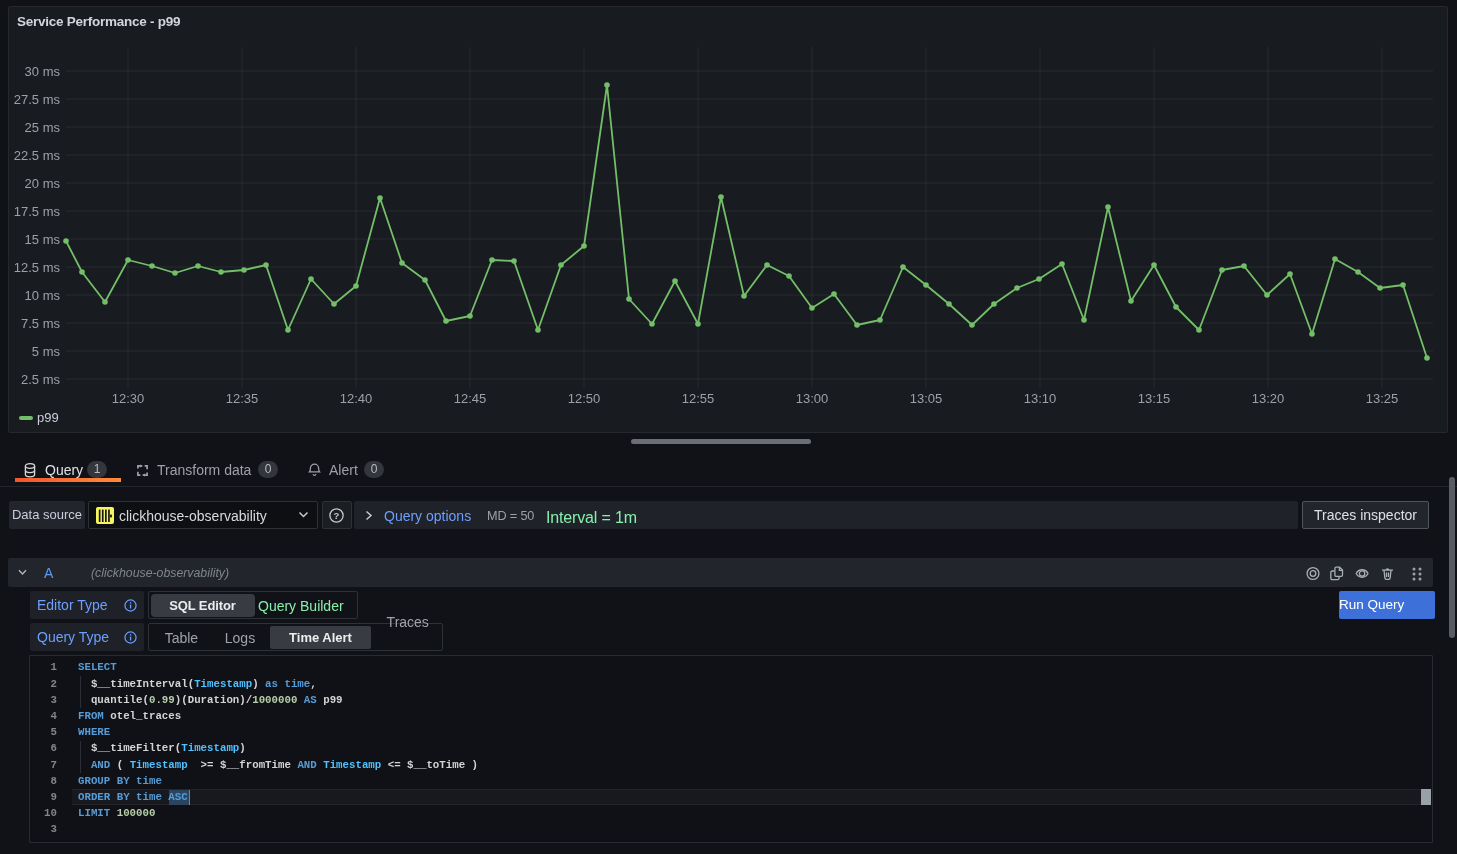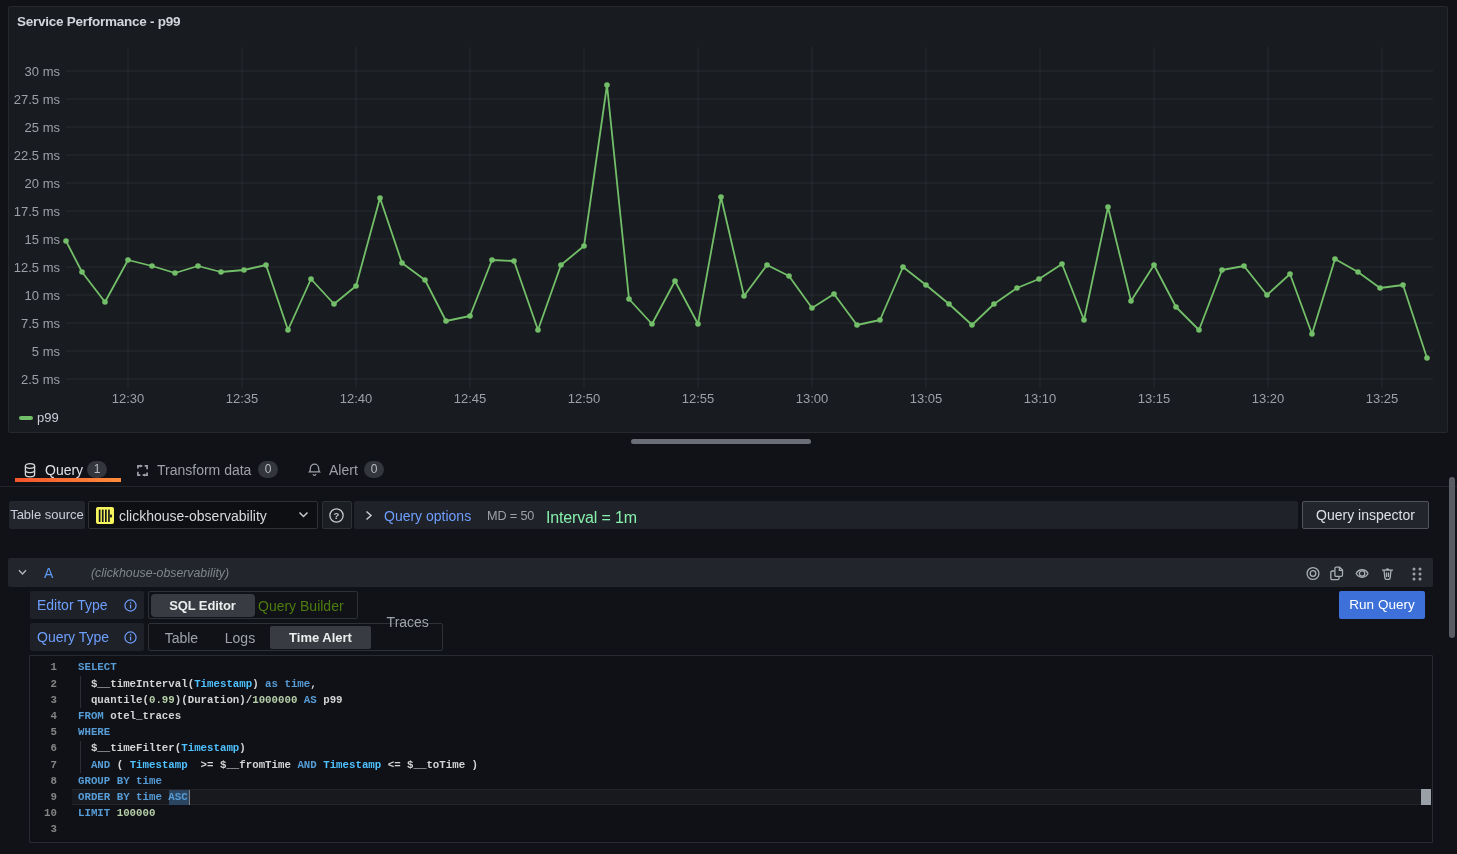--- a/index.html
+++ b/index.html
@@ -160,21 +160,21 @@
 <div class="abs" style="left:258px;top:461px;width:20px;height:17px;border-radius:9px;background:#33363d;color:#b9bcc2;font-size:12px;font-weight:500;text-align:center;line-height:17px">0</div>
 <svg class="abs" style="left:308px;top:463px" width="13" height="14" viewBox="0 0 13 14">
  <g stroke="#9da0a8" fill="none" stroke-width="1.3">
   <path d="M6.5 1.2 a4.1 4.1 0 0 1 4.1 4.1 c0 2.6 1 3.6 1 3.6 H1.4 c0,0 1-1 1-3.6 A4.1 4.1 0 0 1 6.5 1.2z"></path>
   <path d="M5 11.3 a1.6 1.6 0 0 0 3 0"></path>
  </g>
 </svg>
 <div class="abs" style="left:329px;top:462px;font-size:14px;font-weight:500;color:#9da0a8">Alert</div>
 <div class="abs" style="left:364px;top:461px;width:20px;height:17px;border-radius:9px;background:#33363d;color:#b9bcc2;font-size:12px;font-weight:500;text-align:center;line-height:17px">0</div>
 
-<div class="abs" style="left:9px;top:501px;width:76px;height:28px;background:#22252b;border-radius:2px;font-size:13px;font-weight:500;color:#ccccdc;line-height:28px;text-align:center">Table source</div>
+<div class="abs" style="left:9px;top:501px;width:76px;height:28px;background:#22252b;border-radius:2px;font-size:13px;font-weight:500;color:#ccccdc;line-height:28px;text-align:center">Data source</div>
 <div class="abs" style="left:88px;top:501px;width:230px;height:28px;background:#0e0f13;border:1px solid #2c3235;border-radius:2px"></div>
 <div class="abs" style="left:96px;top:506.5px;width:17.5px;height:17.5px;background:#f6f55e;border-radius:2px"></div>
 <svg class="abs" style="left:96px;top:506.5px" width="17.5" height="17.5">
  <g fill="#15171c">
   <rect x="2.8" y="2.6" width="1.7" height="12.4"></rect>
   <rect x="5.9" y="2.6" width="1.7" height="12.4"></rect>
   <rect x="9" y="2.6" width="1.7" height="12.4"></rect>
   <rect x="12.1" y="2.6" width="1.7" height="12.4"></rect>
   <rect x="14.1" y="7.6" width="1.8" height="2.8"></rect>
  </g>
@@ -188,21 +188,21 @@
  <circle cx="7.5" cy="7.5" r="6.6" stroke="#c7c8cd" fill="none" stroke-width="1.3"></circle>
  <text x="7.5" y="11" font-size="9.5" font-weight="700" fill="#c7c8cd" text-anchor="middle" font-family="Liberation Sans,sans-serif">?</text>
 </svg>
 <div class="abs" style="left:354px;top:501px;width:944px;height:28px;background:#1f2228;border-radius:2px"></div>
 <svg class="abs" style="left:365px;top:510px" width="8" height="11">
     <path d="M1.5 1.5 L6 5.5 L1.5 9.5" stroke="#c7c8cd" fill="none" stroke-width="1.5"></path>
   </svg>
 <div class="abs" style="left:384px;top:508px;font-size:14px;font-weight:500;color:#6e9fff">Query options</div>
 <div class="abs" style="left:487px;top:509px;font-size:12.7px;letter-spacing:-0.15px;color:#9da0a8">MD = 50</div>
 <div class="abs" style="left:546px;top:509px;font-size:16px;letter-spacing:-0.15px;color:#86efac">Interval = 1m</div>
-<div class="abs" style="left:1302px;top:501px;width:127px;height:28px;background:#22252b;border:1px solid #50545b;border-radius:2px;font-size:14px;font-weight:500;color:#dfe0e6;text-align:center;line-height:26px">Query inspector</div>
+<div class="abs" style="left:1302px;top:501px;width:127px;height:28px;background:#22252b;border:1px solid #50545b;border-radius:2px;font-size:14px;font-weight:500;color:#dfe0e6;text-align:center;line-height:26px">Traces inspector</div>
 
 <div class="abs" style="left:8px;top:558px;width:1425px;height:29px;background:#22252b;border-radius:2px"></div>
 <svg class="abs" style="left:18px;top:569px" width="9" height="7">
     <path d="M1 1.2 L4.5 5 L8 1.2" stroke="#b0b4ba" fill="none" stroke-width="1.4"></path>
   </svg>
 <div class="abs" style="left:44px;top:565px;font-size:14px;font-weight:500;color:#5a9bf5">A</div>
 <div class="abs" style="left:91px;top:566px;font-size:12.3px;font-style:italic;color:#80858d">(clickhouse-observability)</div>
 <svg class="abs" style="left:1306px;top:566px" width="120" height="15" viewBox="0 0 120 15">
 <g stroke="#a9aeb5" fill="none" stroke-width="1.3">
  <circle cx="7" cy="7.5" r="5.9"></circle>
@@ -226,22 +226,22 @@
 
 <div class="abs" style="left:30px;top:591px;width:114px;height:28px;background:#1e2127;border-radius:2px"></div>
 <div class="abs" style="left:37px;top:597px;font-size:14px;font-weight:500;color:#6e9fff">Editor Type</div>
 <svg class="abs" style="left:124px;top:598.5px" width="13" height="13" viewBox="0 0 14 14">
     <circle cx="7" cy="7" r="6" stroke="#6e9fff" fill="none" stroke-width="1.3"></circle>
     <rect x="6.35" y="6" width="1.4" height="4.2" fill="#6e9fff"></rect>
     <rect x="6.35" y="3.4" width="1.4" height="1.5" fill="#6e9fff"></rect>
   </svg>
 <div class="abs" style="left:147.5px;top:591px;width:210px;height:28px;border:1px solid #2c3235;border-radius:2px"></div>
 <div class="abs" style="left:150.5px;top:593.5px;width:104px;height:23px;background:#383b42;border-radius:4px;font-size:13px;font-weight:700;letter-spacing:-0.1px;color:#eceded;text-align:center;line-height:23px">SQL Editor</div>
-<div class="abs" style="left:258px;top:598px;font-size:14px;font-weight:500;color:#4d7c0f">Query Builder</div>
-<div class="abs" style="left:1339px;top:591px;width:86px;height:28px;background:#3d71d9;border-radius:2px;font-size:13.5px;font-weight:500;color:#fff;text-align:center;line-height:28px">Run Query</div>
+<div class="abs" style="left:258px;top:598px;font-size:14px;font-weight:500;color:#86efac">Query Builder</div>
+<div class="abs" style="left:1339px;top:591px;width:96px;height:28px;background:#3d71d9;border-radius:2px;font-size:13.5px;font-weight:500;color:#fff;text-align:left;line-height:28px">Run Query</div>
 
 <div class="abs" style="left:30px;top:623px;width:114px;height:28px;background:#1e2127;border-radius:2px"></div>
 <div class="abs" style="left:37px;top:629px;font-size:14px;font-weight:500;color:#6e9fff">Query Type</div>
 <svg class="abs" style="left:124px;top:630.5px" width="13" height="13" viewBox="0 0 14 14">
     <circle cx="7" cy="7" r="6" stroke="#6e9fff" fill="none" stroke-width="1.3"></circle>
     <rect x="6.35" y="6" width="1.4" height="4.2" fill="#6e9fff"></rect>
     <rect x="6.35" y="3.4" width="1.4" height="1.5" fill="#6e9fff"></rect>
   </svg>
 <div class="abs" style="left:147.5px;top:623px;width:295px;height:28px;border:1px solid #2c3235;border-radius:2px"></div>
 <div class="abs" style="left:164.7px;top:630px;font-size:14px;font-weight:500;color:#9ea3ab">Table</div>

